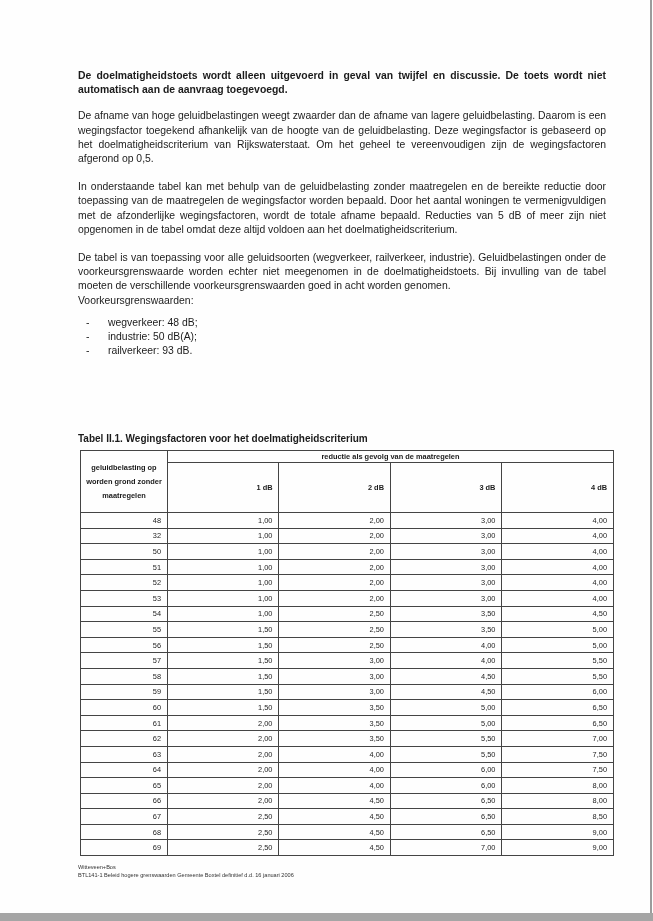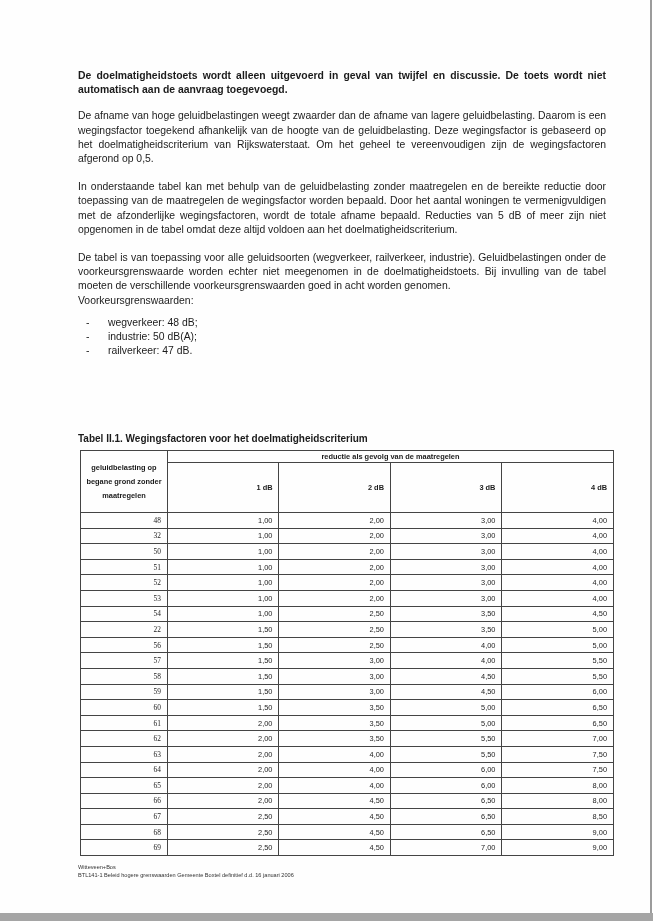--- a/index.html
+++ b/index.html
@@ -39,51 +39,51 @@
     table.wf th, table.wf td {
       border: 1px solid #444; padding: 0 6px; height: 14.6px;
       text-align: right; font-weight: normal;
     }
     table.wf th.rowhead {
       text-align: center; font-weight: bold; line-height: 14px; width: 74px;
       padding: 0 4px;
     }
     table.wf th.grp { text-align: center; font-weight: bold; height: 11px; }
     table.wf th.col { font-weight: bold; height: 29px; vertical-align: top; padding-top: 20px; }
-    table.wf td.l { width: 74px; font-family: Liberation Serif, serif; }
+    table.wf td.l { width: 74px; }
     .footer {
       position: absolute; left: 78px; top: 864px;
       font-size: 5.6px; line-height: 7.5px; color: #333;
     }
   </style>
 </head>
 <body>
 
 <div class="page">
   <div class="content">
     <p class="lead">De doelmatigheidstoets wordt alleen uitgevoerd in geval van twijfel en discussie. De toets wordt niet automatisch aan de aanvraag toegevoegd.</p>
     <p>De afname van hoge geluidbelastingen weegt zwaarder dan de afname van lagere geluidbelasting. Daarom is een wegingsfactor toegekend afhankelijk van de hoogte van de geluidbelasting. Deze wegingsfactor is gebaseerd op het doelmatigheidscriterium van Rijkswaterstaat. Om het geheel te vereenvoudigen zijn de wegingsfactoren afgerond op 0,5.</p>
     <p>In onderstaande tabel kan met behulp van de geluidbelasting zonder maatregelen en de bereikte reductie door toepassing van de maatregelen de wegingsfactor worden bepaald. Door het aantal woningen te vermenigvuldigen met de afzonderlijke wegingsfactoren, wordt de totale afname bepaald. Reducties van 5 dB of meer zijn niet opgenomen in de tabel omdat deze altijd voldoen aan het doelmatigheidscriterium.</p>
     <div>
       <div>De tabel is van toepassing voor alle geluidsoorten (wegverkeer, railverkeer, industrie). Geluidbelastingen onder de voorkeursgrenswaarde worden echter niet meegenomen in de doelmatigheidstoets. Bij invulling van de tabel moeten de verschillende voorkeursgrenswaarden goed in acht worden genomen.</div>
       <div>Voorkeursgrenswaarden:</div>
       <ul class="list">
         <li>wegverkeer: 48 dB;</li>
         <li>industrie: 50 dB(A);</li>
-        <li>railverkeer: 47 dB.</li>
+        <li>railverkeer: 93 dB.</li>
       </ul>
     </div>
   </div>
 
   <div class="table-title">Tabel II.1. Wegingsfactoren voor het doelmatigheidscriterium</div>
 
   <table class="wf">
     <thead>
       <tr>
-        <th class="rowhead" rowspan="2">geluidbelasting op begane grond zonder maatregelen</th>
+        <th class="rowhead" rowspan="2">geluidbelasting op worden grond zonder maatregelen</th>
         <th class="grp" colspan="4">reductie als gevolg van de maatregelen</th>
       </tr>
       <tr>
         <th class="col">1 dB</th>
         <th class="col">2 dB</th>
         <th class="col">3 dB</th>
         <th class="col">4 dB</th>
       </tr>
     </thead>
     <tbody id="tbody">
@@ -130,21 +130,21 @@
           <td>4,00</td>
         </tr>
         <tr>
           <td class="l">54</td>
           <td>1,00</td>
           <td>2,50</td>
           <td>3,50</td>
           <td>4,50</td>
         </tr>
         <tr>
-          <td class="l">22</td>
+          <td class="l">55</td>
           <td>1,50</td>
           <td>2,50</td>
           <td>3,50</td>
           <td>5,00</td>
         </tr>
         <tr>
           <td class="l">56</td>
           <td>1,50</td>
           <td>2,50</td>
           <td>4,00</td>

